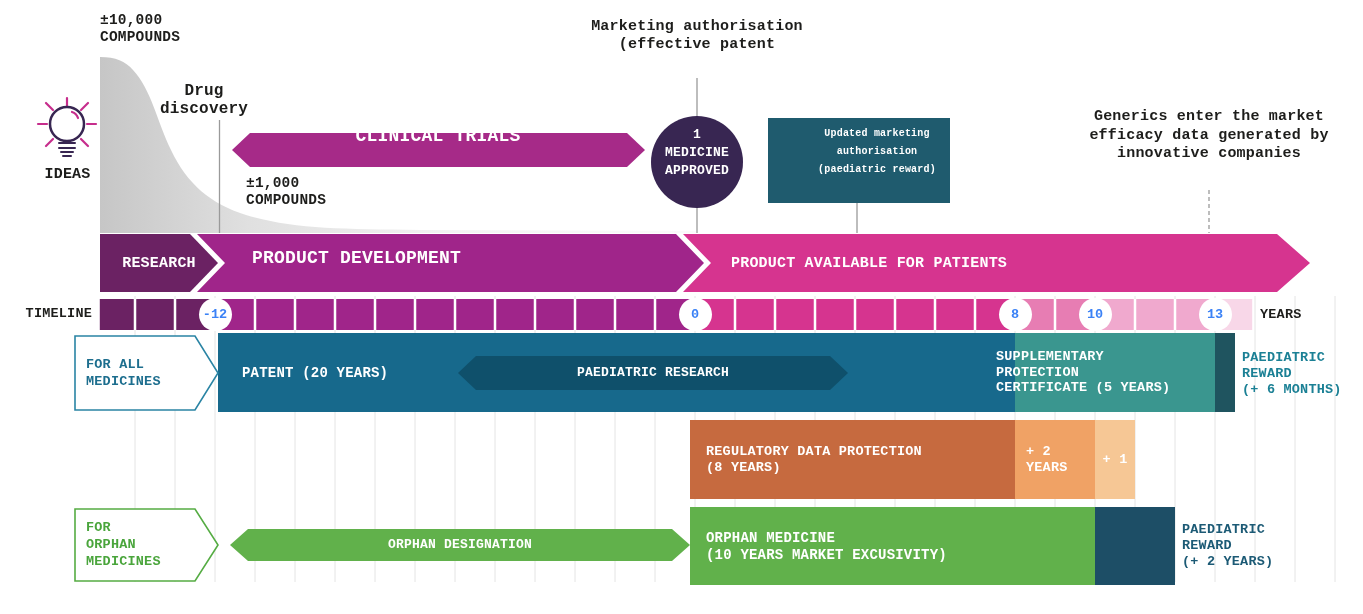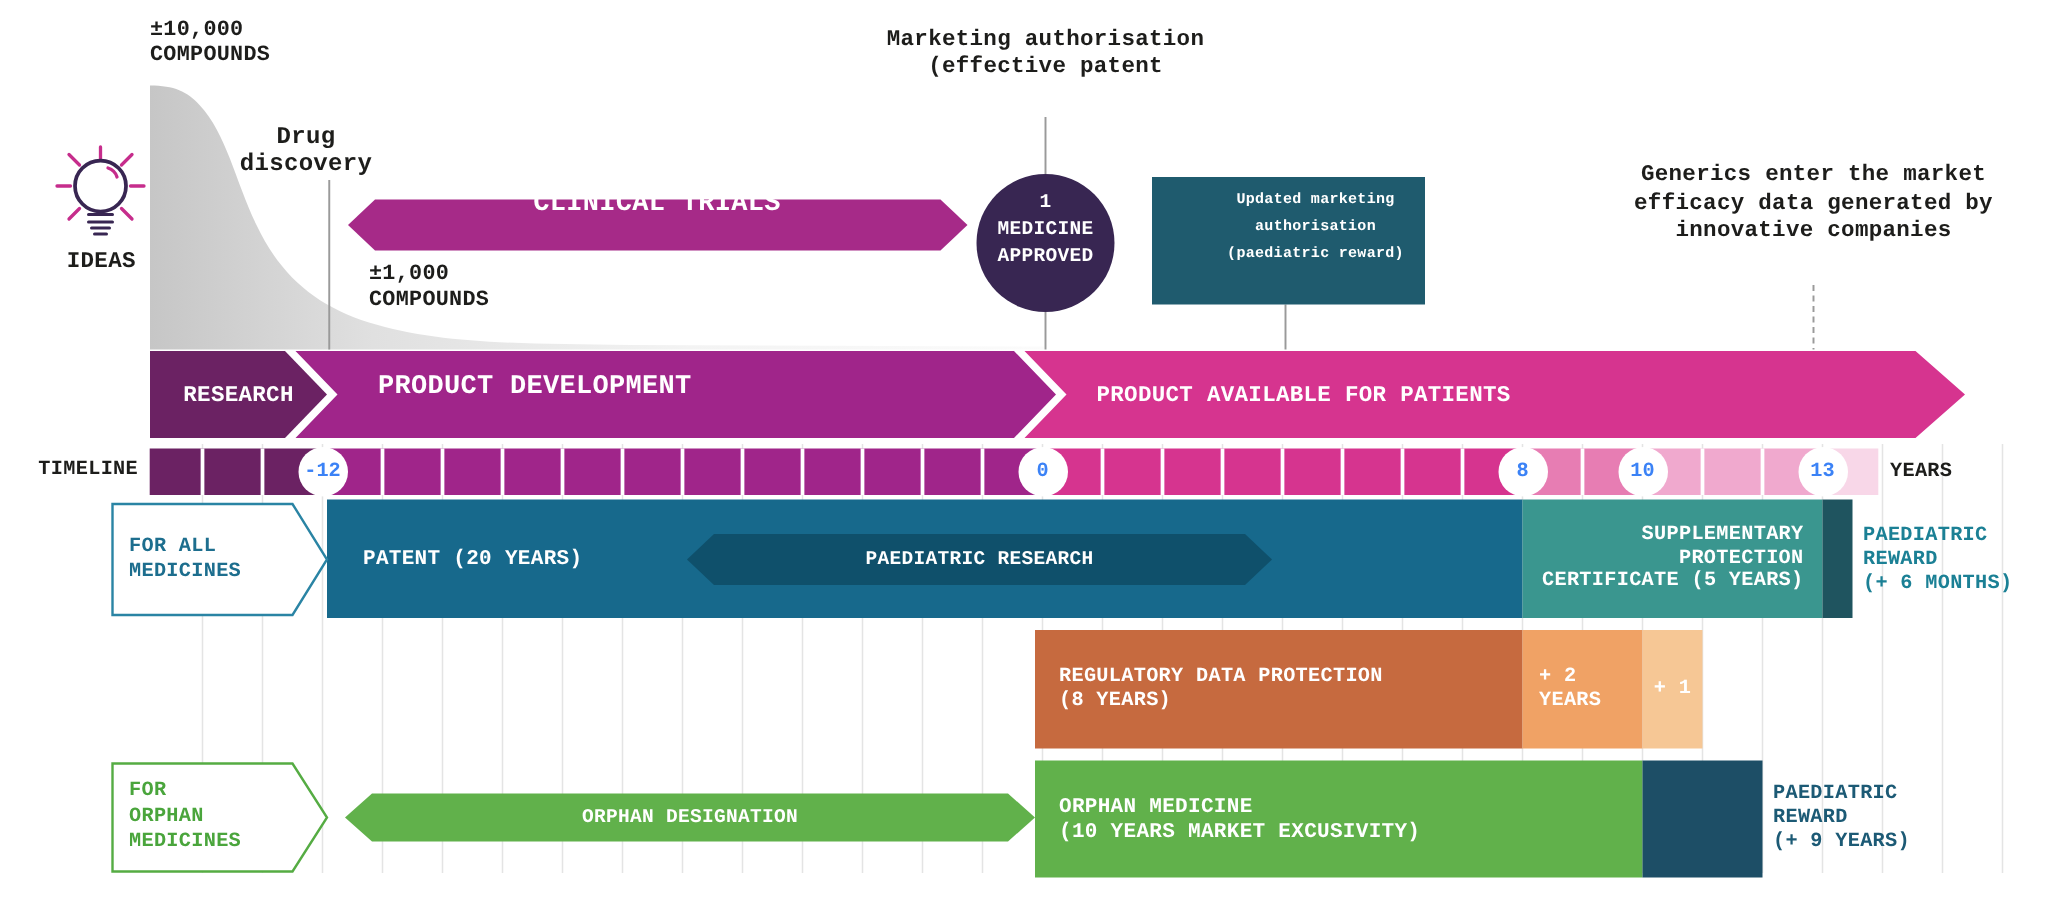--- a/index.html
+++ b/index.html
@@ -225,21 +225,21 @@
   <div class="t" style="left:86px;top:356px;font-size:13.5px;line-height:17px;color:#1d6e8e;">
     <div>FOR ALL</div>
       <div>MEDICINES</div>
   </div>
   <div class="t w" style="left:242px;top:365px;font-size:14px;">
     <div>PATENT (20 YEARS)</div>
   </div>
   <div class="t w ctr" style="left:503px;top:366px;width:300px;font-size:13px;">
     <div>PAEDIATRIC RESEARCH</div>
   </div>
-  <div class="t w" style="left:1028px;top:349px;font-size:13.5px;line-height:15.5px;text-align:right;">
+  <div class="t w" style="left:996px;top:349px;font-size:13.5px;line-height:15.5px;">
     <div>SUPPLEMENTARY</div>
     <div>PROTECTION</div>
     <div>CERTIFICATE (5 YEARS)</div>
   </div>
   <div class="t" style="left:1242px;top:350px;font-size:13.5px;line-height:16px;color:#1b8095;">
     <div>PAEDIATRIC</div>
     <div>REWARD</div>
     <div>(+ 6 MONTHS)</div>
   </div>
 
@@ -263,21 +263,21 @@
   <div class="t w ctr" style="left:310px;top:538px;width:300px;font-size:13px;">
     <div>ORPHAN  DESIGNATION</div>
   </div>
   <div class="t w" style="left:706px;top:530px;font-size:14px;line-height:17px;">
     <div>ORPHAN MEDICINE</div>
       <div>(10 YEARS MARKET EXCUSIVITY)</div>
   </div>
   <div class="t" style="left:1182px;top:522px;font-size:13.5px;line-height:16px;color:#1c5a75;">
     <div>PAEDIATRIC</div>
       <div>REWARD</div>
-      <div>(+ 9 YEARS)</div>
+      <div>(+ 2 YEARS)</div>
   </div>
 
 <div class="marker" style="left: 198.5px; top: 298px;">-12</div>
     <div class="marker" style="left: 678.5px; top: 298px;">0</div>
     <div class="marker" style="left: 998.5px; top: 298px;">8</div>
     <div class="marker" style="left: 1078.5px; top: 298px;">10</div>
     <div class="marker" style="left: 1198.5px; top: 298px;">13</div>
   </div>
 
 </body></html>

